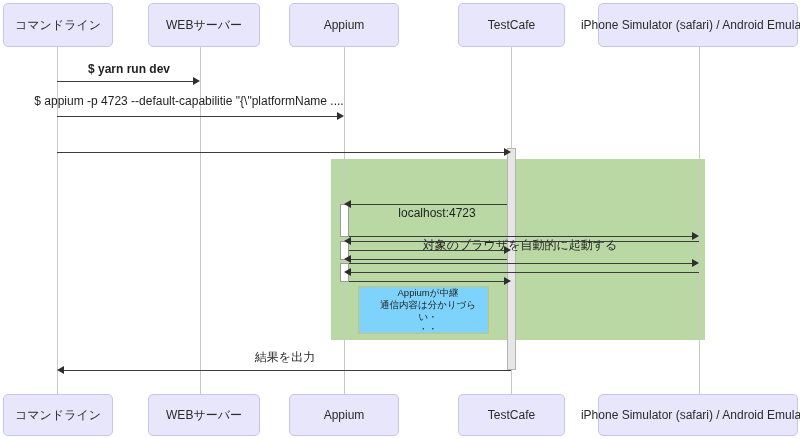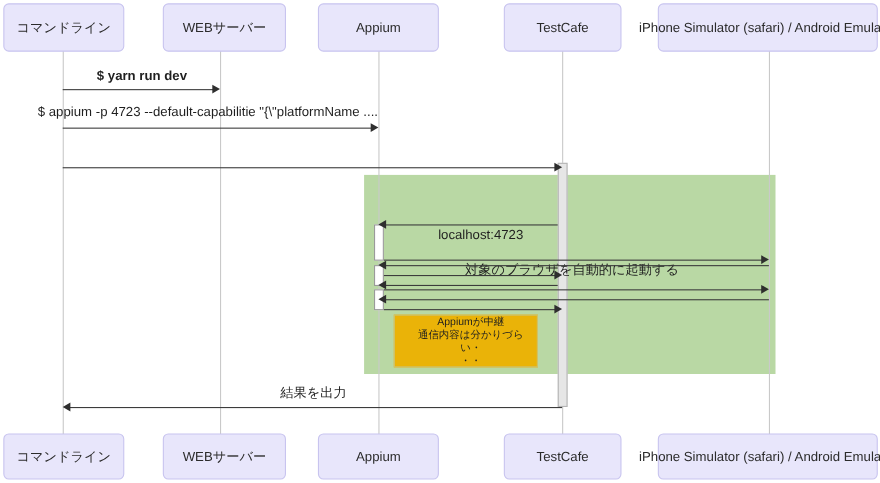--- a/index.html
+++ b/index.html
@@ -84,21 +84,21 @@
     white-space: nowrap;
   }
   .msg-label.center {
     text-align: center;
     transform: translateX(-50%);
   }
   
   .note {
     position: absolute;
     box-sizing: border-box;
-    background: #eab308;
+    background: #7dd3fc;
     border: 1px solid #ccc270;
     color: #1f1f1f;
     font-size: 9.5px;
     line-height: 12px;
     text-align: center;
     padding: 4px 3px 3px 12px;
     display: flex;
     flex-direction: column;
     align-items: center;
     justify-content: center;

